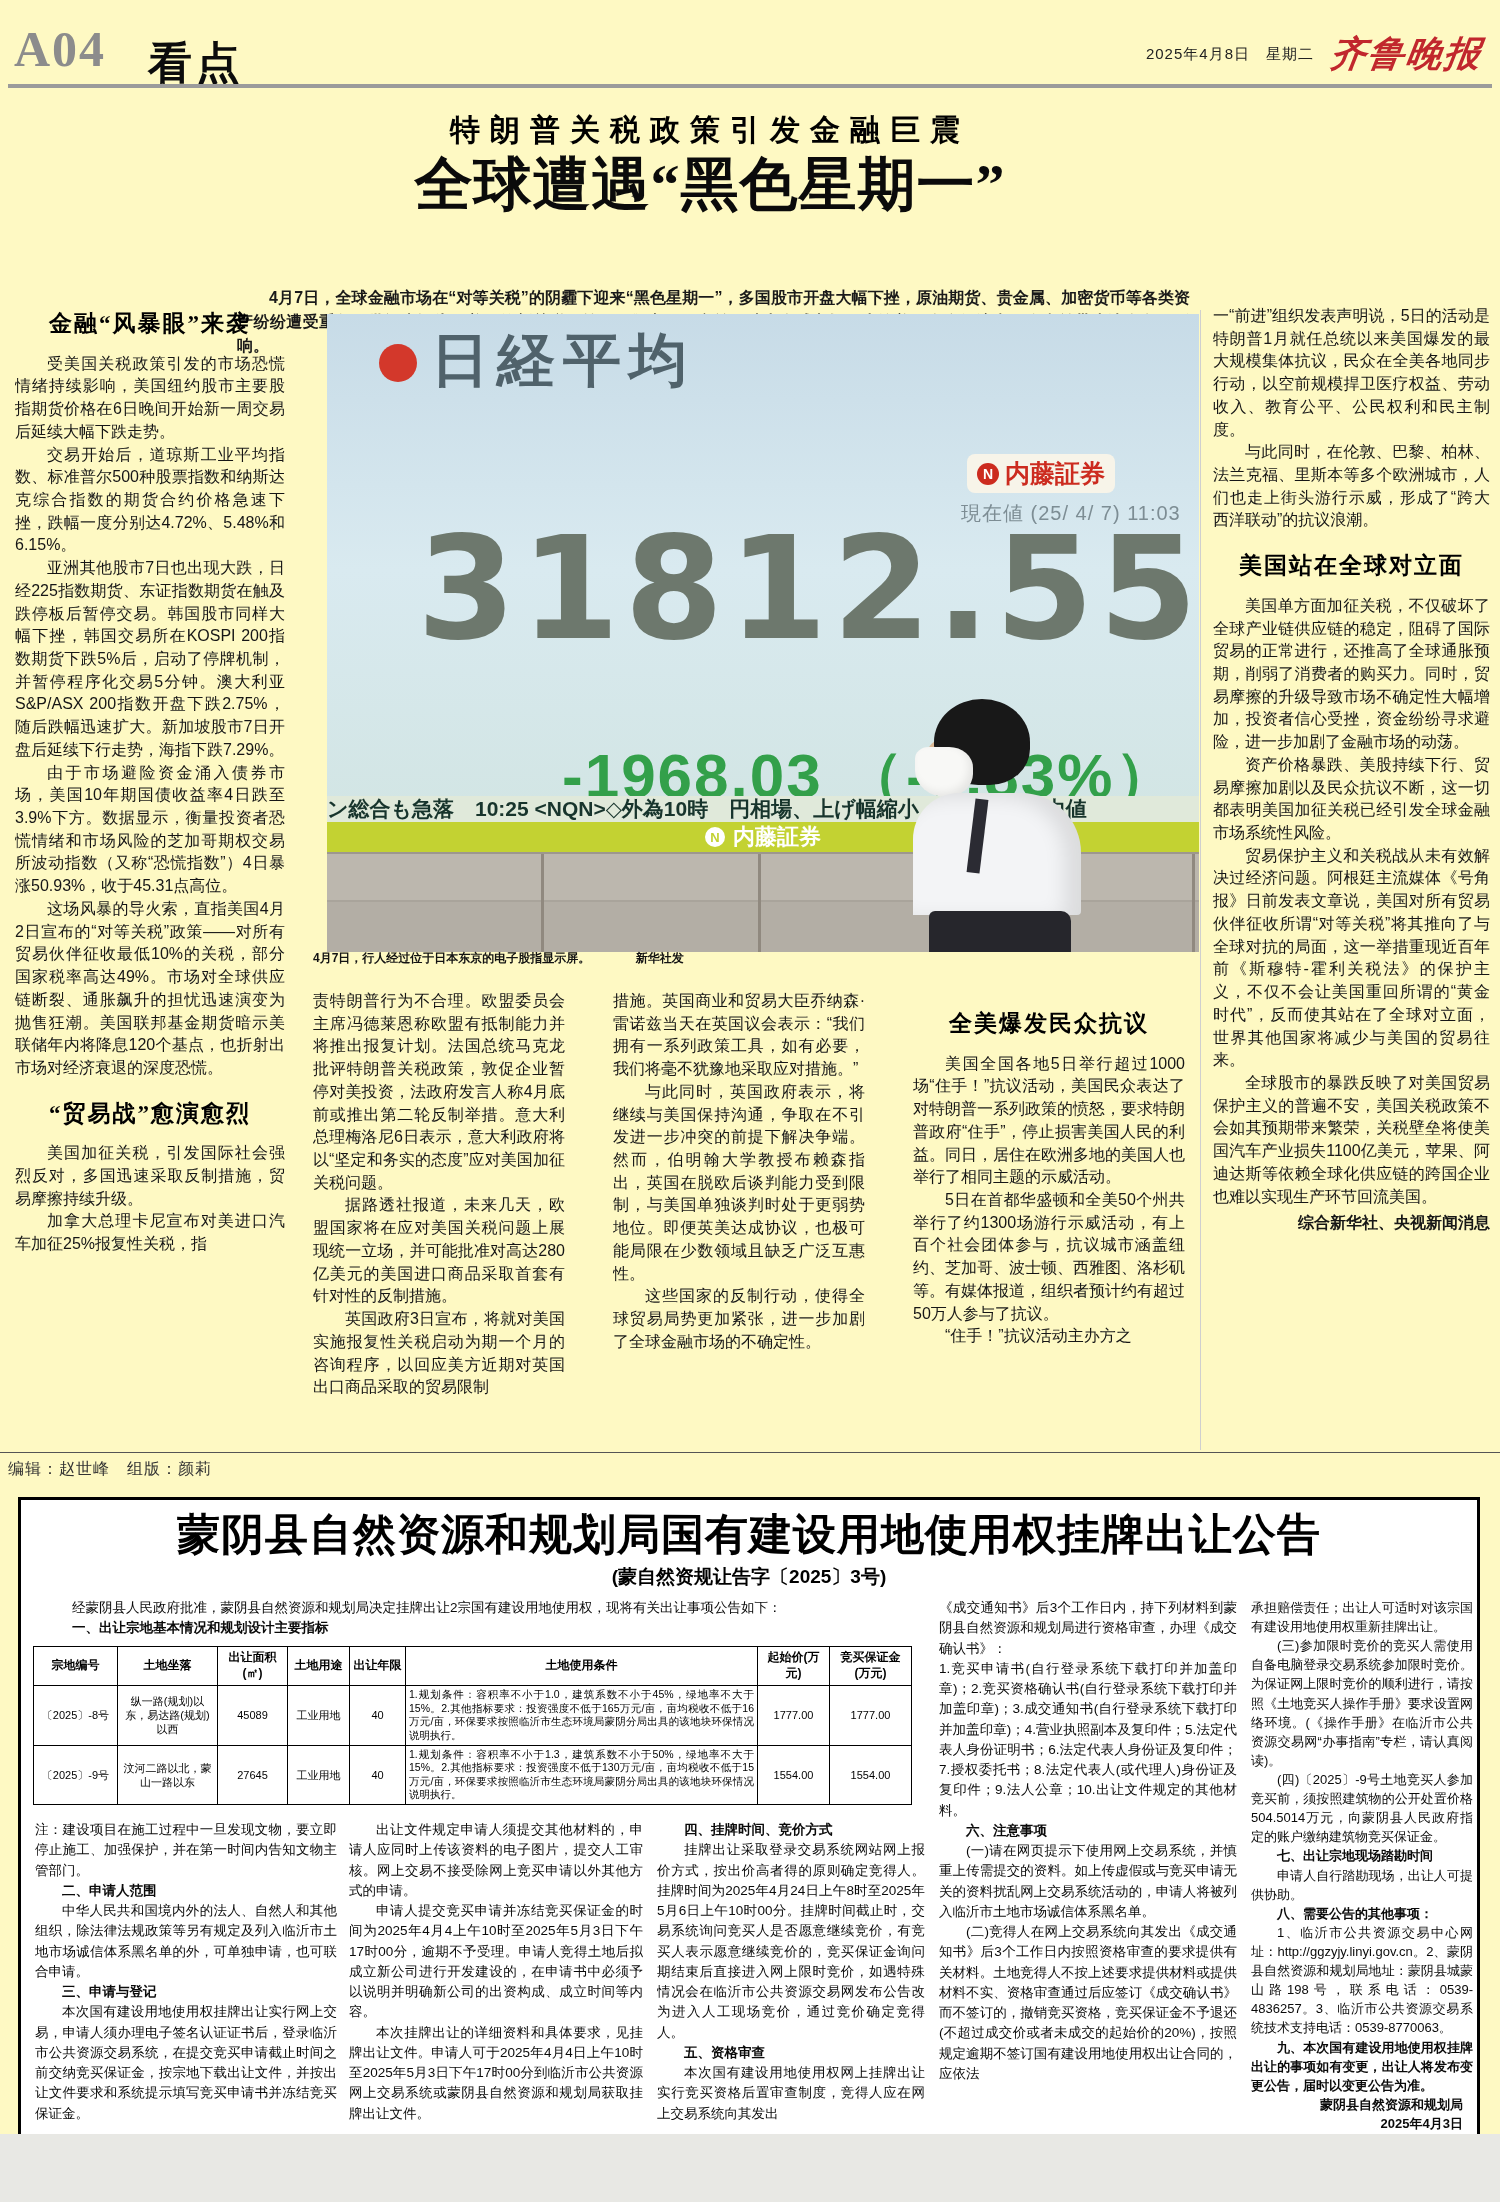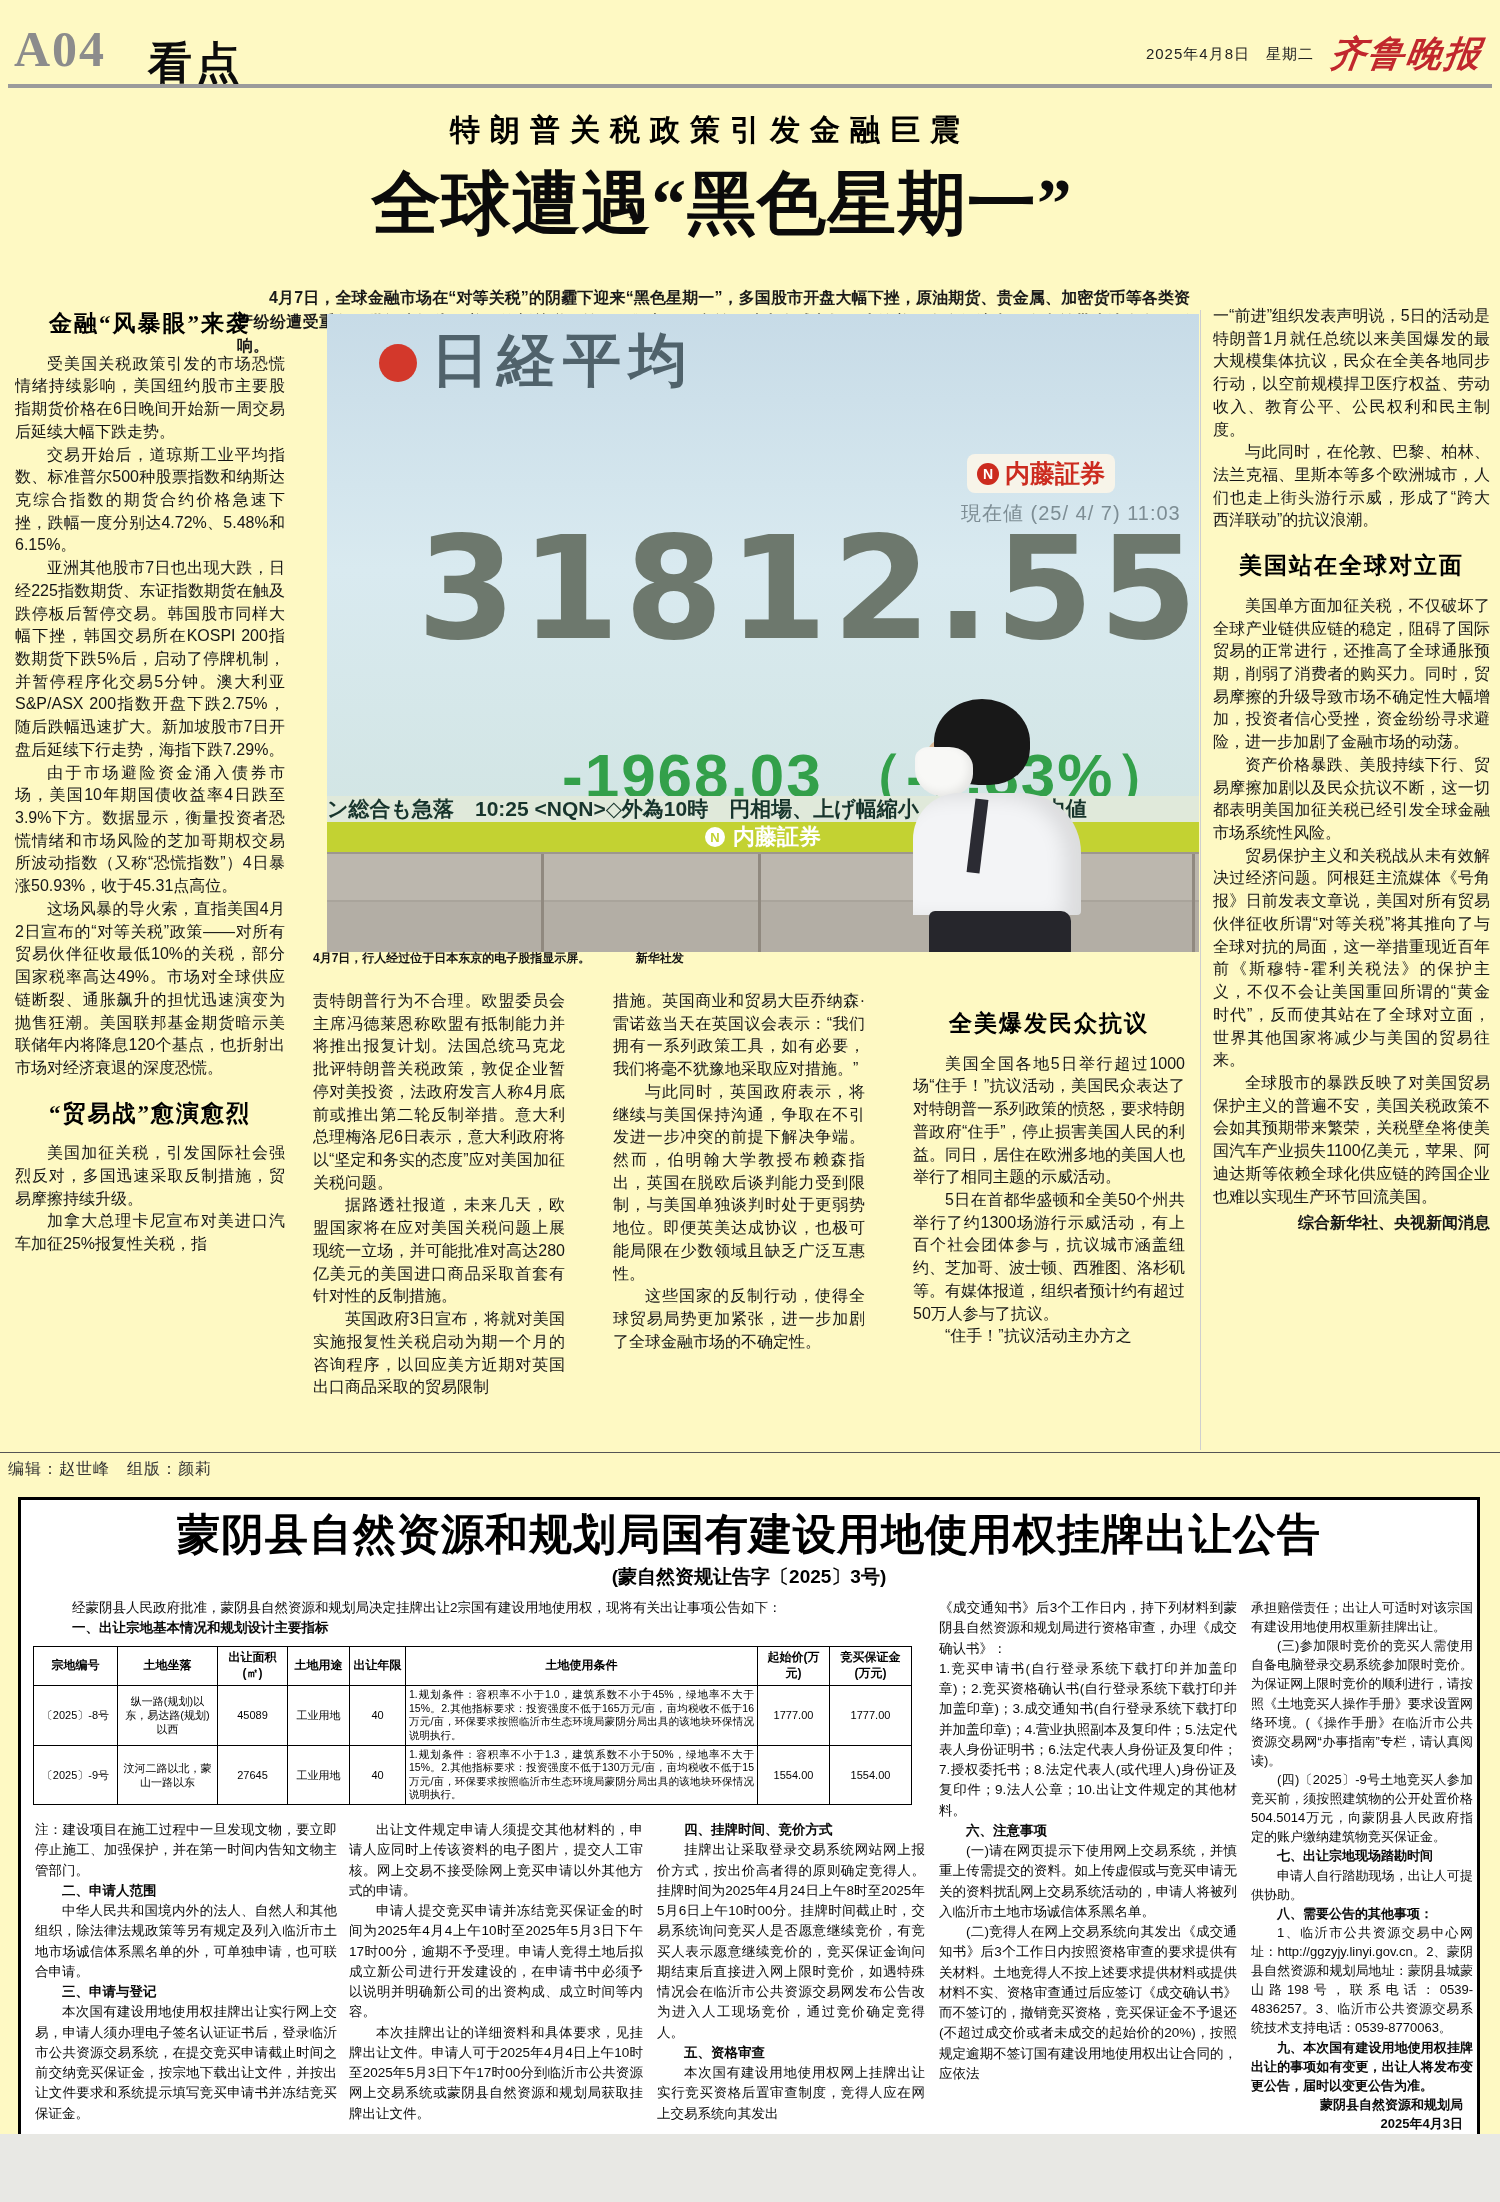--- a/index.html
+++ b/index.html
@@ -12,22 +12,22 @@
   .section-title{position:absolute;left:132px;top:34px;font-size:44px;font-weight:900;color:#0c0c0c;letter-spacing:4px;margin-left:16px;}
   .hright{position:absolute;right:18px;top:30px;display:flex;align-items:center;gap:16px;}
   .hdate{font-size:15px;color:#222;letter-spacing:1px;}
   .masthead{font-family:"Liberation Serif","DejaVu Serif",serif;font-size:36px;font-weight:900;
             font-style:italic;color:#c1272d;transform:skewX(-8deg);letter-spacing:2px;}
   .hrule{position:absolute;left:8px;right:8px;top:84px;height:0;border-top:4px solid #9b9b9b;}
 
   
   .kicker{position:absolute;left:230px;width:960px;top:110px;text-align:center;
           font-size:30px;font-weight:700;letter-spacing:10px;color:#000;}
-  .headline{position:absolute;left:200px;width:1020px;top:146px;margin:12px;text-align:center;
-            font-family:"Liberation Serif","DejaVu Serif",serif;font-size:69px;font-weight:900;
+  .headline{position:absolute;left:200px;width:1020px;top:146px;margin:0;text-align:center;
+            font-family:"Liberation Serif","DejaVu Serif",serif;font-size:58px;font-weight:900;
             color:#0b0b0b;letter-spacing:1px;white-space:nowrap;}
   .lede{position:absolute;left:237px;top:286px;width:953px;margin:0;font-size:16px;font-weight:700;
         line-height:1.5;text-align:justify;text-indent:2em;color:#1a1a1a;}
   .col{position:absolute;font-size:16px;line-height:1.42;text-align:justify;color:#161616;overflow:hidden;}
   .leftcol{left:15px;top:300px;width:270px;height:1152px;}
   .colA{left:313px;top:990px;width:252px;height:462px;}
   .colB{left:613px;top:990px;width:252px;height:462px;}
   .colC{left:913px;top:990px;width:272px;height:462px;}
   .rightcol{left:1213px;top:305px;width:277px;height:1148px;}
   .vrule{position:absolute;left:1200px;top:310px;height:1140px;border-left:1px solid #cfcfcf;}

